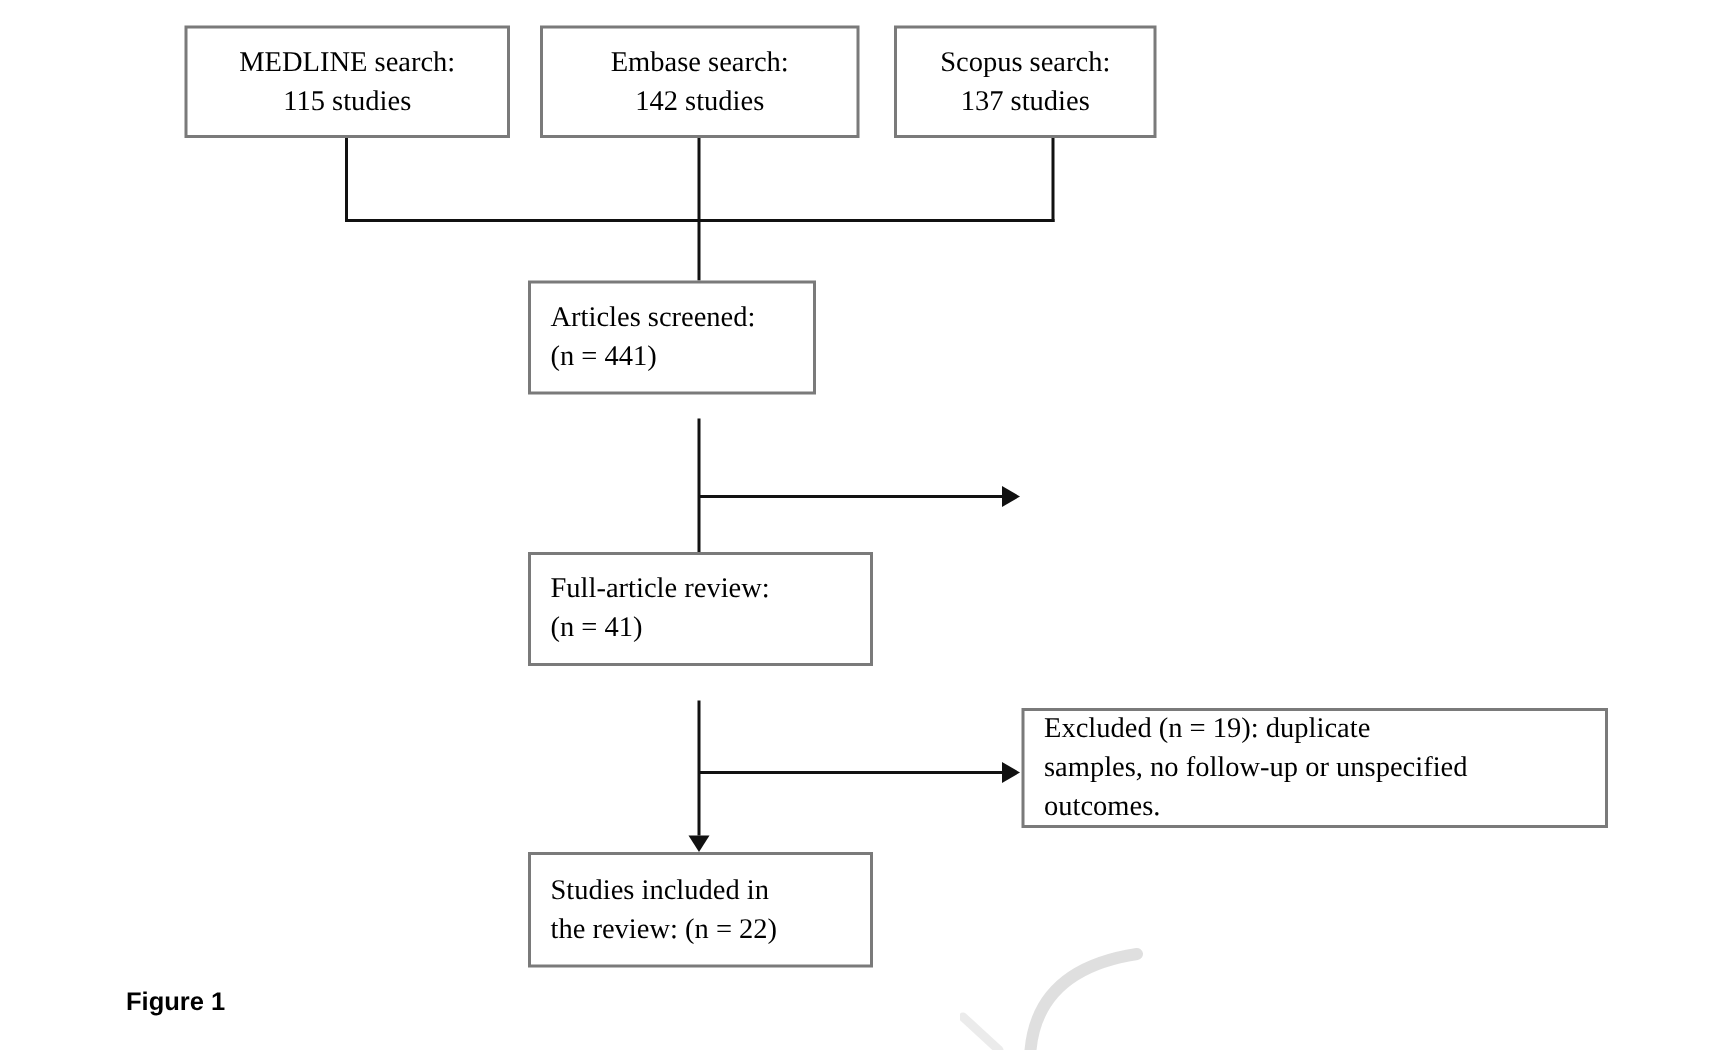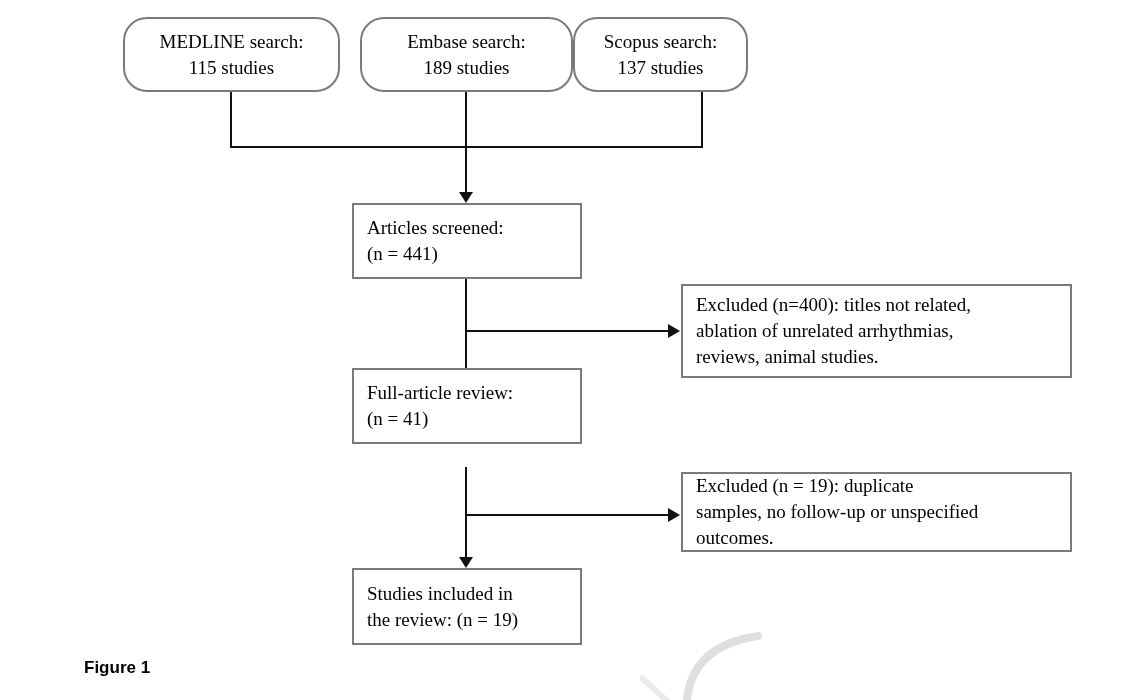--- a/index.html
+++ b/index.html
@@ -20,21 +20,21 @@
     position:absolute;
     box-sizing:border-box;
     background:#ffffff;
     border:2px solid var(--border);
     color:var(--text);
     font:19px/26px "Liberation Serif", serif;
     display:flex;
     align-items:center;
     white-space:pre-line;
   }
-  .box.center{justify-content:center;text-align:center;border-radius:24px;}
+  .box.center{justify-content:center;text-align:center;}
   .box.left{padding-left:13px;padding-right:6px;text-align:left;}
   .vline,.hline{position:absolute;background:var(--line);}
   .arrow-down{
     position:absolute;width:0;height:0;
     border-left:7px solid transparent;
     border-right:7px solid transparent;
     border-top:11px solid var(--line);
   }
   .arrow-right{
     position:absolute;width:0;height:0;
@@ -61,56 +61,53 @@
   .watermark{position:absolute;left:640px;top:600px;pointer-events:none;}
 </style>
 </head>
 <body>
 
 <div class="stage">
 
   <div class="box center" style="left:123px;top:17px;width:217px;height:75px">MEDLINE search:
 115 studies</div>
   <div class="box center" style="left:360px;top:17px;width:213px;height:75px">Embase search:
-189 studies</div>
-  <div class="box center" style="left:573px;top:17px;width:175px;height:75px">Scopus search:
+142 studies</div>
+  <div class="box center" style="left:596px;top:17px;width:175px;height:75px">Scopus search:
 137 studies</div>
 
   <div class="vline" style="left:230px;top:92px;width:2px;height:56px"></div>
   <div class="vline" style="left:701px;top:92px;width:2px;height:56px"></div>
   <div class="hline" style="left:230px;top:146px;width:473px;height:2px"></div>
   <div class="vline" style="left:465px;top:92px;width:2px;height:101px"></div>
   <div class="arrow-down" style="left:459px;top:192px"></div>
 
-  <div class="box left" style="left:352px;top:203px;width:230px;height:76px">Articles screened:
+  <div class="box left" style="left:352px;top:187px;width:192px;height:76px">Articles screened:
 (n = 441)</div>
 
   <div class="vline" style="left:465px;top:279px;width:2px;height:101px"></div>
   <div class="arrow-down" style="left:459px;top:380px"></div>
   <div class="hline" style="left:466px;top:330px;width:202px;height:2px"></div>
   <div class="arrow-right" style="left:668px;top:324px"></div>
 
-  <div class="box left" style="left:681px;top:284px;width:391px;height:94px">Excluded (n=400): titles not related,
-ablation of unrelated arrhythmias,
-reviews, animal studies.</div>
 
   <div class="box left" style="left:352px;top:368px;width:230px;height:76px">Full-article review:
 (n = 41)</div>
 
   <div class="vline" style="left:465px;top:467px;width:2px;height:90px"></div>
   <div class="arrow-down" style="left:459px;top:557px"></div>
   <div class="hline" style="left:466px;top:514px;width:202px;height:2px"></div>
   <div class="arrow-right" style="left:668px;top:508px"></div>
 
   <div class="box left" style="left:681px;top:472px;width:391px;height:80px">Excluded (n = 19): duplicate
 samples, no follow-up or unspecified
 outcomes.</div>
 
   <div class="box left" style="left:352px;top:568px;width:230px;height:77px">Studies included in
-the review: (n = 19)</div>
+the review: (n = 22)</div>
 
   <svg class="watermark" width="200" height="100" viewBox="0 0 200 100" aria-hidden="true">
     <path d="M 118 36 Q 52 46 47 100" fill="none" stroke="#d9d9d9" stroke-width="8" stroke-linecap="round" opacity="0.85"></path>
     <path d="M 2 78 L 26 100" fill="none" stroke="#e2e2e2" stroke-width="6" stroke-linecap="round" opacity="0.7"></path>
   </svg>
 
   <div class="caption">
     <span class="cap-label">Figure 1</span>
   </div>
 

